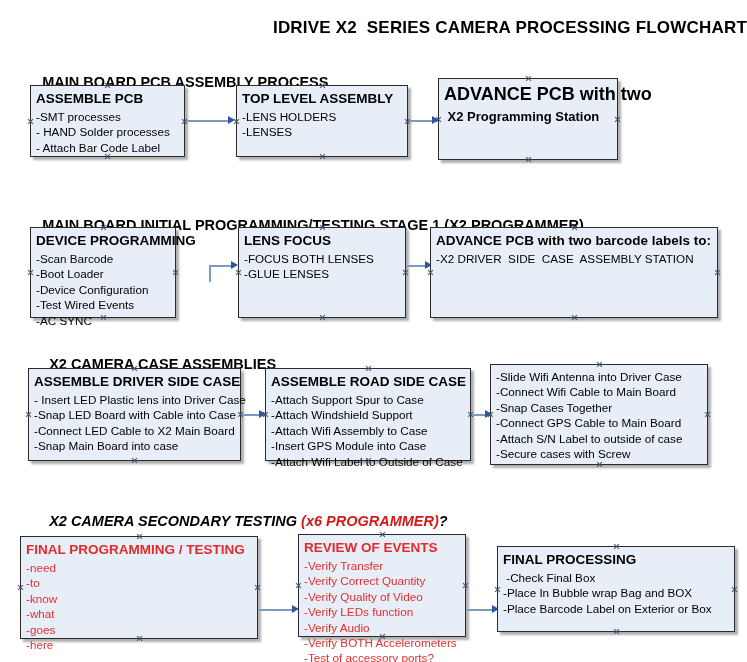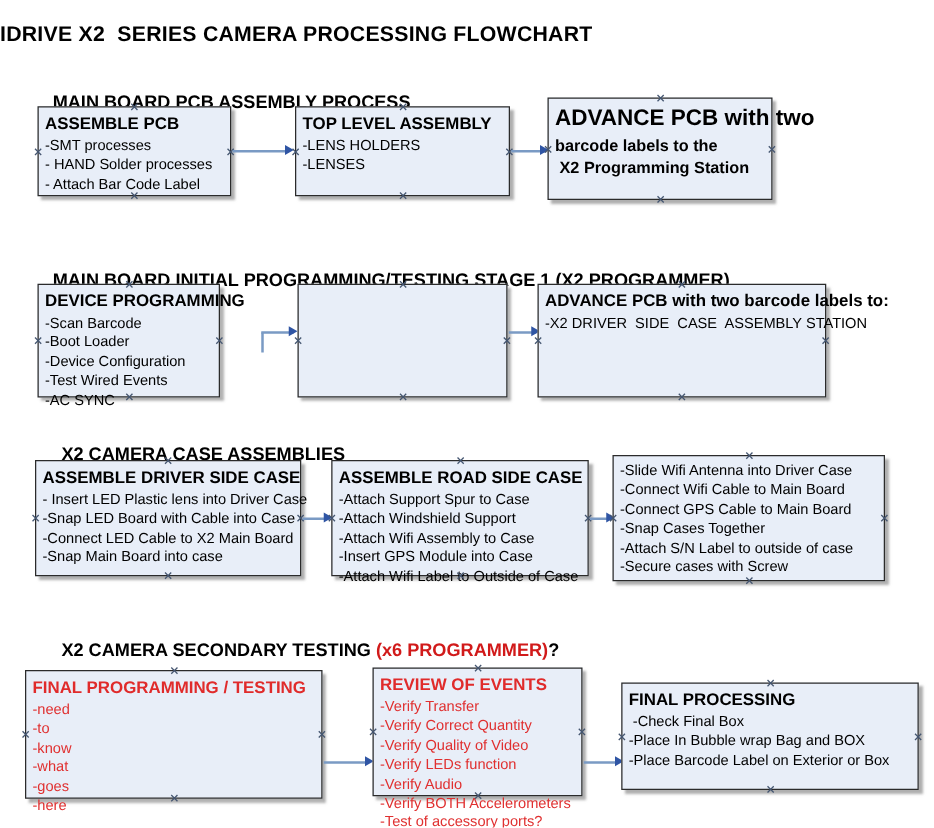--- a/index.html
+++ b/index.html
@@ -9,21 +9,21 @@
     font-family:"Liberation Sans","DejaVu Sans",sans-serif;
     color:#000;
     overflow:hidden;
     position:relative;
   }
   #canvas{position:absolute;left:0;top:0;width:747px;height:662px;}
 
   .doc-title{
     position:absolute;
     width:100%;
-    text-align:left;
+    text-align:right;
     font-size:17px;
     font-weight:bold;
     letter-spacing:.2px;
     white-space:pre;
   }
 
   .section-head{
     position:absolute;
     font-size:14.5px;
     font-weight:bold;
@@ -126,21 +126,20 @@
     <span class="handle" style="left:-4px;top:50%;margin-top:-3.5px;"></span>
     <span class="handle" style="right:-4px;top:50%;margin-top:-3.5px;"></span>
   </div>
 
   <div class="conn" style="left:409px;top:120px;width:28px;"></div>
   <div class="arrowhead" style="left:432px;top:116px;"></div>
 
   <div class="node allbold" style="left:438px;top:78px;width:180px;height:82px;">
     <div class="node-body">
       <span class="ttl">ADVANCE PCB with two</span>
-      <span class="ln">barcode labels to the</span>
       <span class="ln"> X2 Programming Station</span>
     </div>
     <span class="handle" style="left:50%;margin-left:-3.5px;top:-4px;"></span>
     <span class="handle" style="left:50%;margin-left:-3.5px;bottom:-4px;"></span>
     <span class="handle" style="left:-4px;top:50%;margin-top:-3.5px;"></span>
     <span class="handle" style="right:-4px;top:50%;margin-top:-3.5px;"></span>
   </div>
 
   <div class="section-head" style="left:26px;top:201px;">
     <span>MAIN BOARD INITIAL PROGRAMMING/TESTING STAGE 1 (X2 PROGRAMMER)</span><span class="accent"></span><span class="tail"></span>
@@ -159,30 +158,35 @@
     <span class="handle" style="left:50%;margin-left:-3.5px;bottom:-4px;"></span>
     <span class="handle" style="left:-4px;top:50%;margin-top:-3.5px;"></span>
     <span class="handle" style="right:-4px;top:50%;margin-top:-3.5px;"></span>
   </div>
 
   <div class="vstub" style="left:209px;top:266px;height:16px;"></div>
   <div class="conn" style="left:209px;top:265px;width:26px;"></div>
   <div class="arrowhead" style="left:231px;top:261px;"></div>
 
   <div class="node" style="left:238px;top:227px;width:168px;height:91px;">
+    <div class="node-body">
+      <span class="ttl">LENS FOCUS</span>
+      <span class="ln">-FOCUS BOTH LENSES</span>
+      <span class="ln">-GLUE LENSES</span>
+    </div>
     <span class="handle" style="left:50%;margin-left:-3.5px;top:-4px;"></span>
     <span class="handle" style="left:50%;margin-left:-3.5px;bottom:-4px;"></span>
     <span class="handle" style="left:-4px;top:50%;margin-top:-3.5px;"></span>
     <span class="handle" style="right:-4px;top:50%;margin-top:-3.5px;"></span>
   </div>
 
   <div class="conn" style="left:407px;top:265px;width:22px;"></div>
   <div class="arrowhead" style="left:425px;top:261px;"></div>
 
-  <div class="node" style="left:430px;top:227px;width:231px;height:91px;">
+  <div class="node" style="left:430px;top:227px;width:288px;height:91px;">
     <div class="node-body">
       <span class="ttl">ADVANCE PCB with two barcode labels to:</span>
       <span class="ln">-X2 DRIVER  SIDE  CASE  ASSEMBLY STATION</span>
     </div>
     <span class="handle" style="left:50%;margin-left:-3.5px;top:-4px;"></span>
     <span class="handle" style="left:50%;margin-left:-3.5px;bottom:-4px;"></span>
     <span class="handle" style="left:-4px;top:50%;margin-top:-3.5px;"></span>
     <span class="handle" style="right:-4px;top:50%;margin-top:-3.5px;"></span>
   </div>
 
@@ -222,32 +226,32 @@
     <span class="handle" style="right:-4px;top:50%;margin-top:-3.5px;"></span>
   </div>
 
   <div class="conn" style="left:472px;top:414px;width:18px;"></div>
   <div class="arrowhead" style="left:485px;top:410px;"></div>
 
   <div class="node" style="left:490px;top:364px;width:218px;height:101px;">
     <div class="node-body">
       <span class="ln">-Slide Wifi Antenna into Driver Case</span>
       <span class="ln">-Connect Wifi Cable to Main Board</span>
+      <span class="ln">-Snap Cases Together</span>
       <span class="ln">-Connect GPS Cable to Main Board</span>
-      <span class="ln">-Snap Cases Together</span>
       <span class="ln">-Attach S/N Label to outside of case</span>
       <span class="ln">-Secure cases with Screw</span>
     </div>
     <span class="handle" style="left:50%;margin-left:-3.5px;top:-4px;"></span>
     <span class="handle" style="left:50%;margin-left:-3.5px;bottom:-4px;"></span>
     <span class="handle" style="left:-4px;top:50%;margin-top:-3.5px;"></span>
     <span class="handle" style="right:-4px;top:50%;margin-top:-3.5px;"></span>
   </div>
 
-  <div class="section-head" style="left:33px;top:497px;">
+  <div class="section-head" style="left:33px;top:497px;font-style:italic;">
     <span>X2 CAMERA SECONDARY TESTING </span><span class="accent">(x6 PROGRAMMER)</span><span class="tail">?</span>
   </div>
 
   <div class="node red" style="left:20px;top:536px;width:238px;height:103px;">
     <div class="node-body">
       <span class="ttl">FINAL PROGRAMMING / TESTING</span>
       <span class="ln">-need</span>
       <span class="ln">-to</span>
       <span class="ln">-know</span>
       <span class="ln">-what</span>

